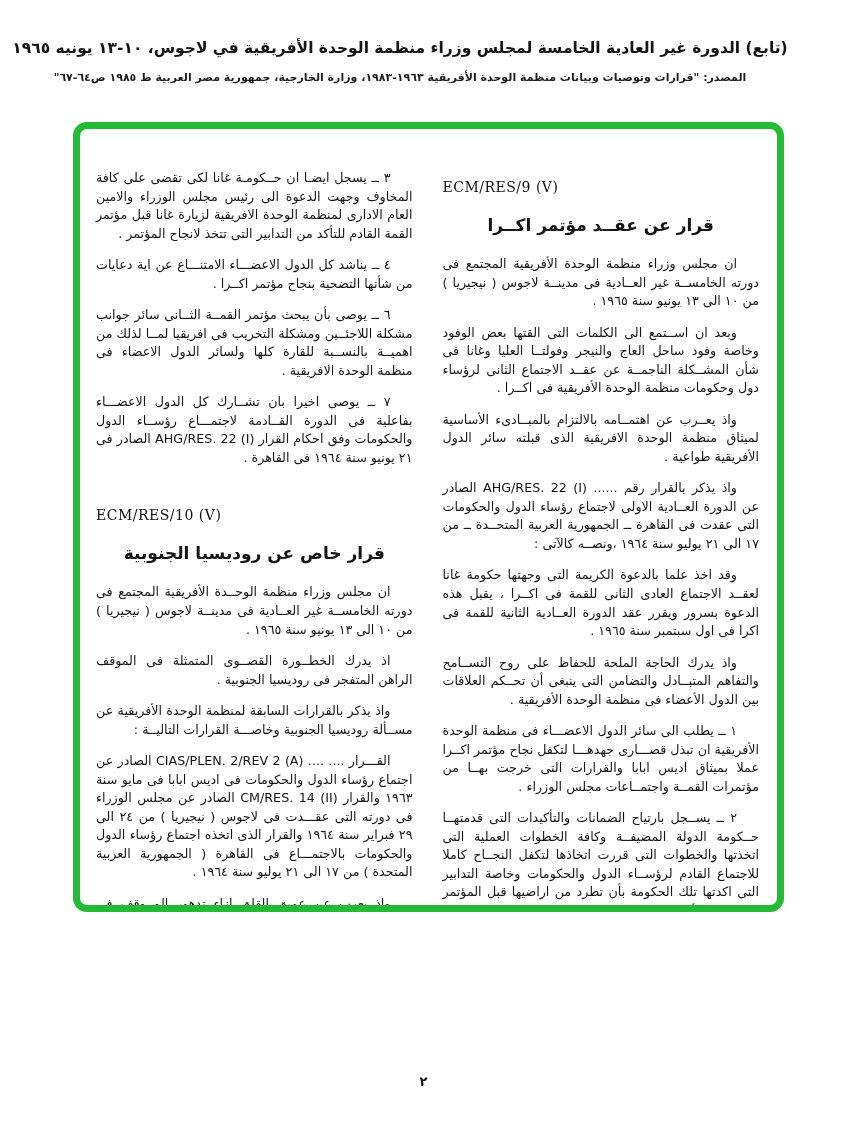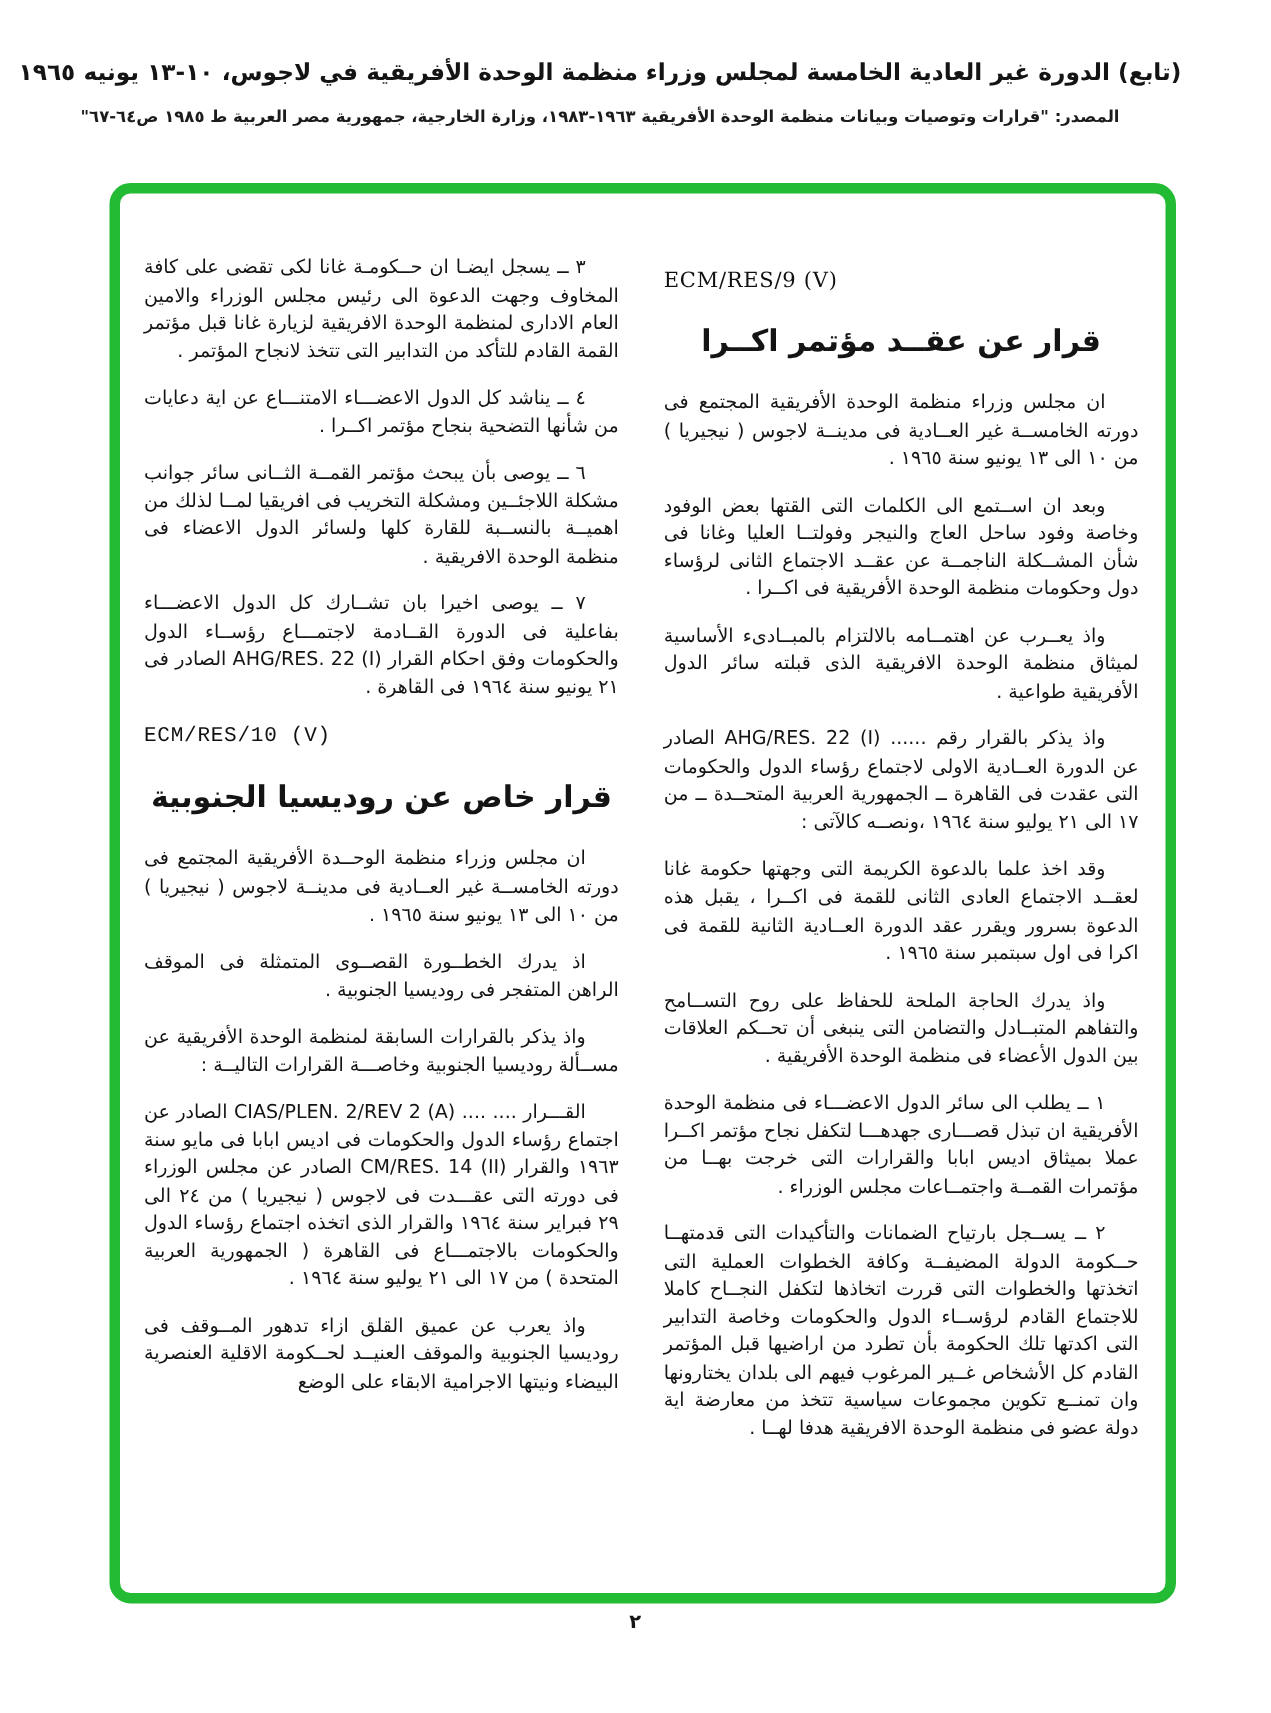--- a/index.html
+++ b/index.html
@@ -10,40 +10,40 @@
   .page-header{
     position:absolute;top:38px;left:0;width:800px;text-align:center;direction:rtl;
   }
   .header-line1{
     font-size:15.5px;font-weight:bold;letter-spacing:0;line-height:1.3;
   }
   .header-line2{
     font-size:11px;font-weight:bold;margin-top:13px;color:#1c1c1c;
   }
   .green-box{
-    position:absolute;left:73px;top:122px;width:711px;height:947px;
+    position:absolute;left:73px;top:122px;width:711px;height:790px;
     border:7px solid #22bb33;border-radius:14px;box-sizing:border-box;
     padding:34px 18px 0 16px;overflow:hidden;
   }
   .columns{
     display:flex;direction:rtl;gap:30px;align-items:flex-start;
   }
   .col{width:330px;direction:rtl;}
   .col-right{padding-top:14px;}
   .col-left{padding-top:6px;}
   .block{margin:0 0 13px 0;}
   .code{
     direction:ltr;text-align:left;unicode-bidi:embed;
     font-family:"DejaVu Serif",serif;font-size:14px;letter-spacing:0.5px;
     color:#111;margin:2px 0 20px 0;
   }
   .code + .title{margin-top:4px;}
-  .col .code:not(:first-child){margin-top:16px;font-family:Liberation Mono, monospace;}
+  .col .code:not(:first-child){margin-top:40px;}
   .title{
-    font-weight:bold;text-align:center;font-size:20px;margin:0 0 20px 0;
+    font-weight:bold;text-align:center;font-size:17px;margin:0 0 20px 0;
     letter-spacing:0;
   }
   .para{
     font-size:12.7px;line-height:1.46;text-align:justify;text-justify:inter-word;
     text-indent:22px;direction:rtl;
   }
   .page-number{
     position:absolute;top:1074px;left:0;width:847px;text-align:center;
     font-size:13px;font-weight:bold;
   }

